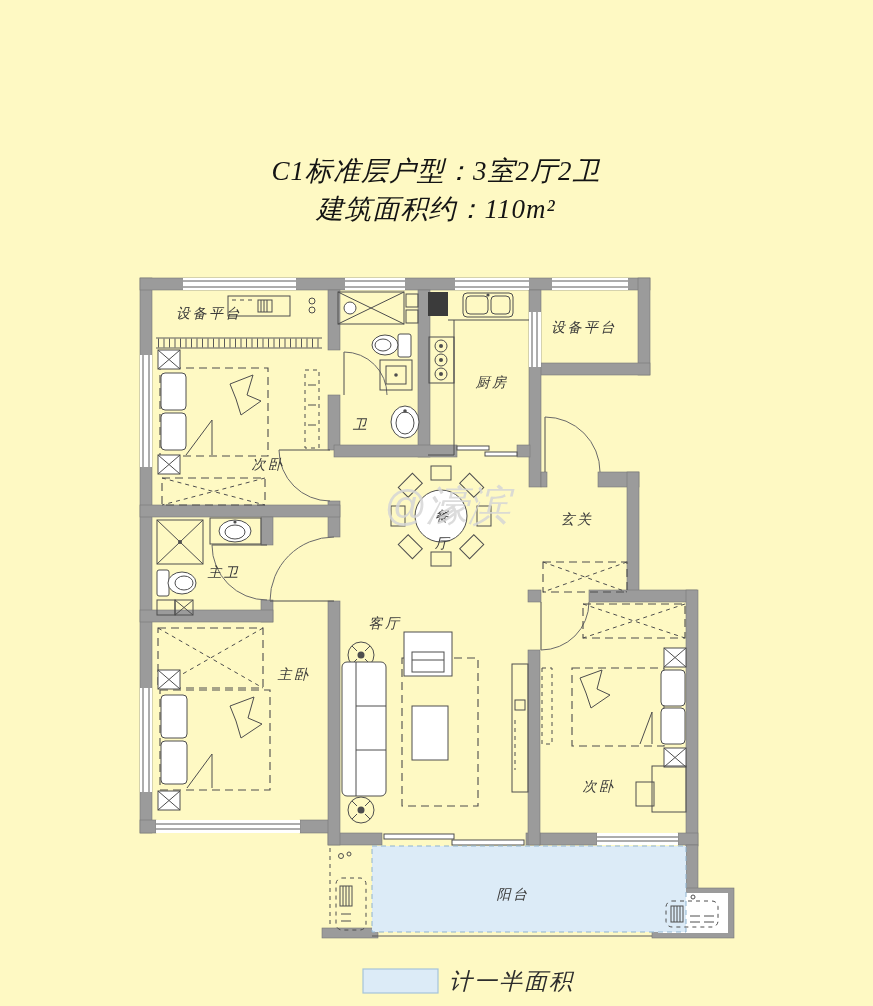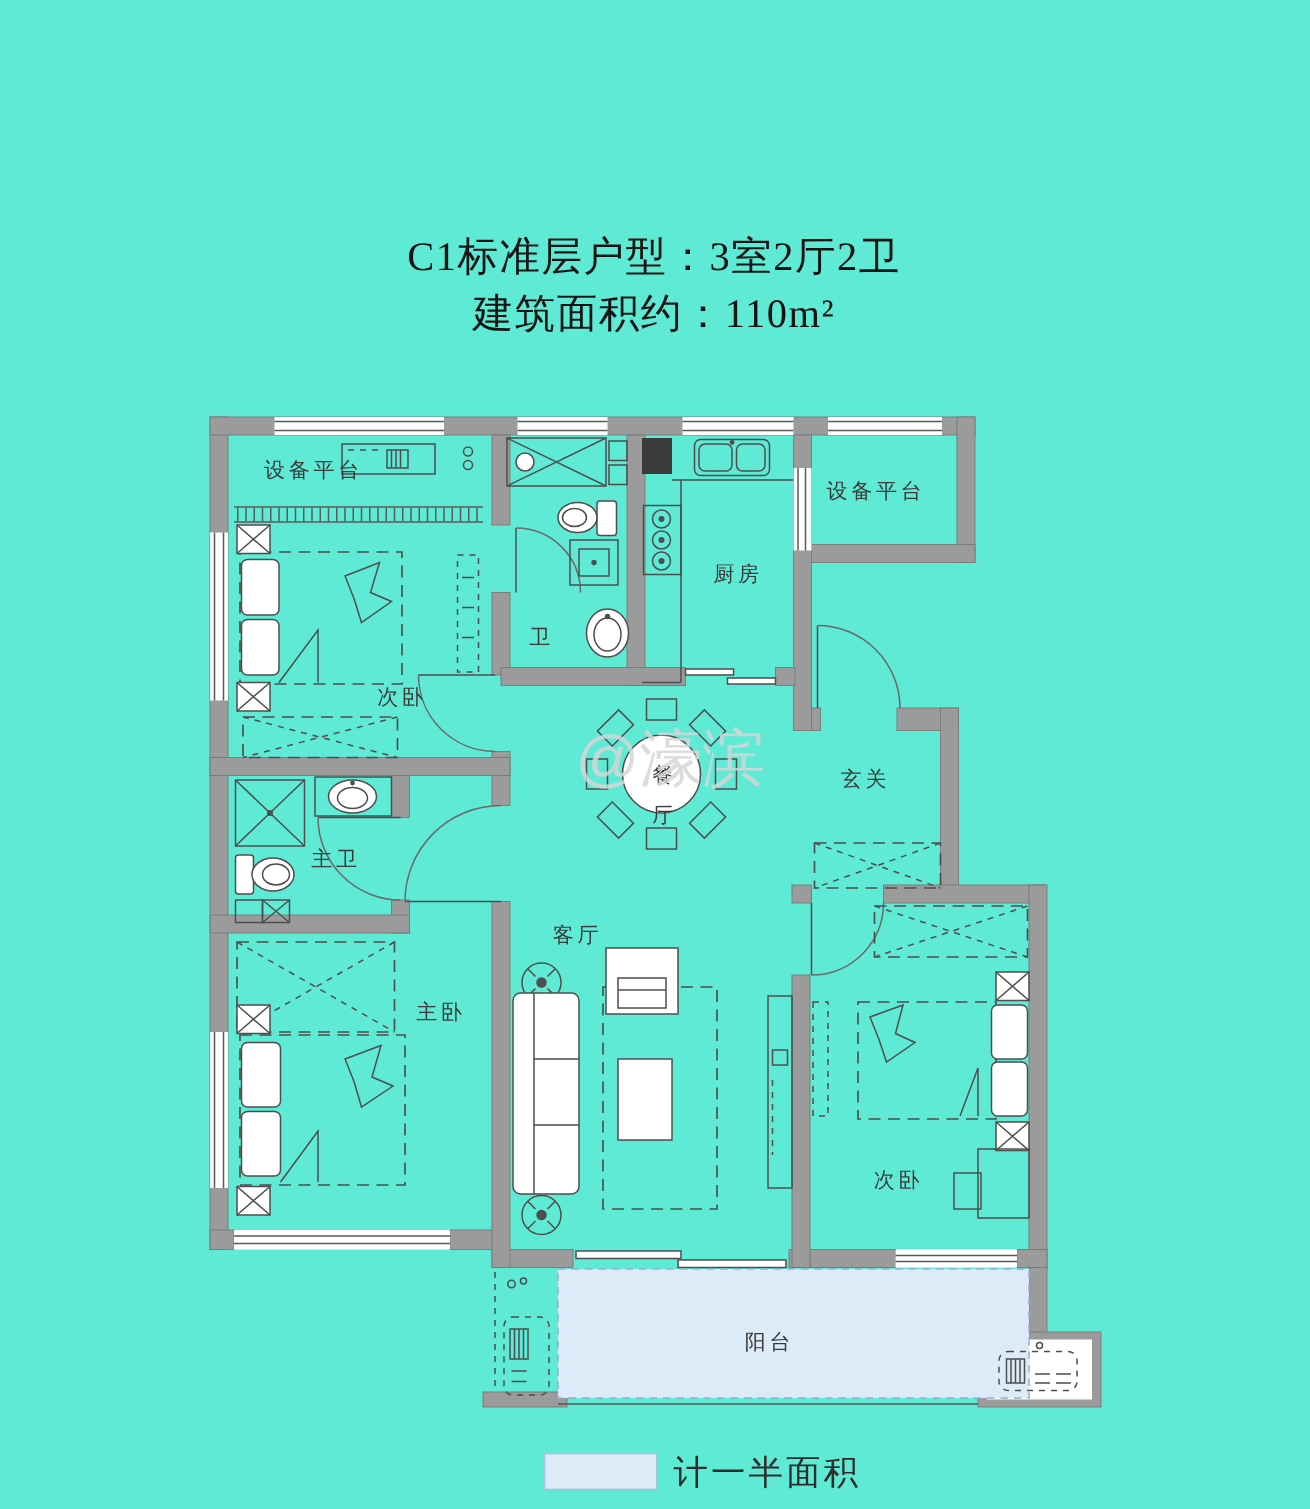--- a/index.html
+++ b/index.html
@@ -1,17 +1,17 @@
 <!DOCTYPE html>
 <html style="--wall: #9b9b9b; --line: #4e4e4e; --balcony_fill: #dcebf7; --balcony_border: #8fb3cf; --watermark: #d6d6d6;"><head>
 <meta charset="utf-8">
 <style>
   html,body{margin:0;padding:0;background:#ffffff;}
-  .page{width:873px;height:1006px;margin:0 auto;background:#5eead4;position:relative;
-        font-family:"Liberation Sans",sans-serif;}
+  .page{width:873px;height:1006px;margin:0 auto;background:#fef9c3;position:relative;
+        font-family:"Liberation Sans",sans-serif;font-style:italic;}
   svg{display:block;}
   .w    {fill:var(--wall,#9b9b9b);stroke:#787878;stroke-width:.6;}
   .ln   {stroke:var(--line,#4e4e4e);stroke-width:1;fill:none;}
   .wln  {stroke:#5a5a5a;stroke-width:1;fill:none;}
   .dsh  {stroke:var(--line,#4e4e4e);stroke-width:1.1;fill:none;stroke-dasharray:8 5;}
   .dsh2 {stroke:var(--line,#4e4e4e);stroke-width:1;fill:none;stroke-dasharray:4 4;}
   .furn {stroke:var(--line,#4e4e4e);stroke-width:1;fill:#ffffff;}
   .furn-n{stroke:var(--line,#4e4e4e);stroke-width:1;fill:none;}
   .arc  {stroke:#6a6a6a;stroke-width:1;fill:none;}
   .comb {stroke:#5a5a5a;stroke-width:9;stroke-dasharray:1 4.5;fill:none;}

